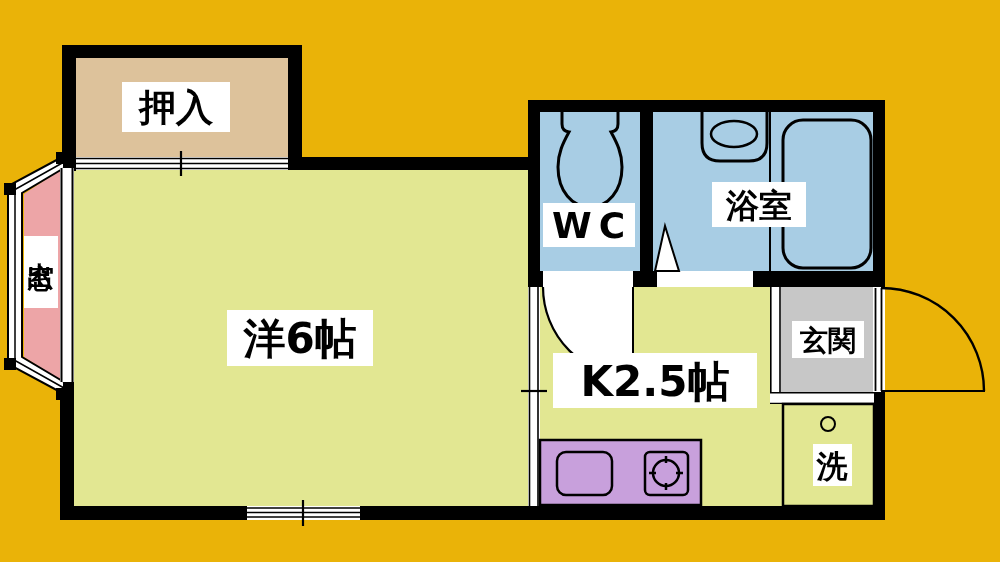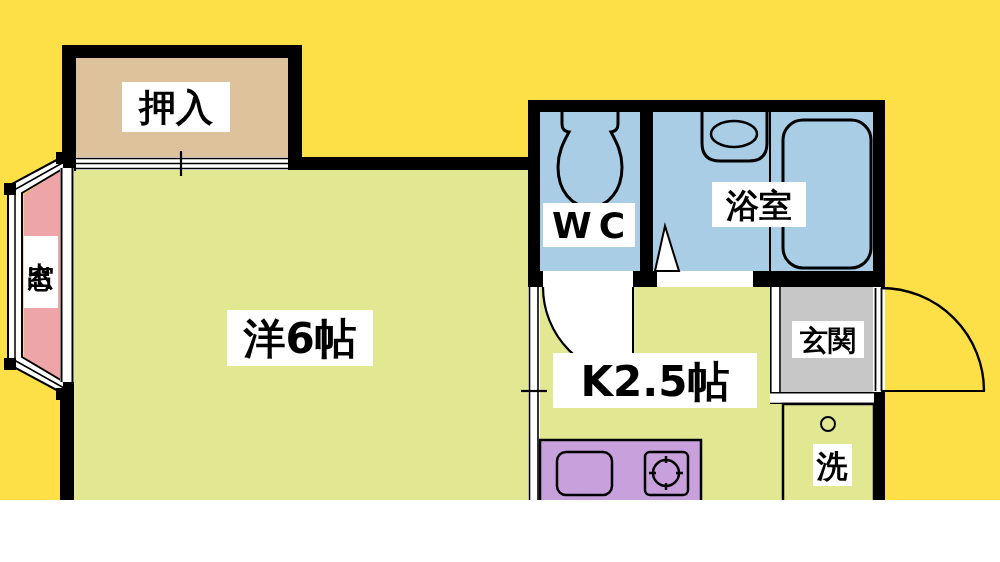--- a/index.html
+++ b/index.html
@@ -1,16 +1,16 @@
 <!DOCTYPE html>
 <html><head>
 <meta charset="utf-8">
 <style>
   html,body{margin:0;padding:0;background:#ffffff;}
-  .stage{width:1000px;height:500px;position:relative;background:#fde047;overflow:hidden;}
+  .stage{width:1000px;height:562px;position:relative;background:#eab308;overflow:hidden;}
   svg{display:block;}
   text{font-family:"DejaVu Sans","Liberation Sans",sans-serif;font-weight:bold;fill:#000;}
   .vtext{writing-mode:vertical-rl;text-orientation:upright;}
 </style>
 </head>
 <body>
 
 <div class="stage">
 <svg width="1000" height="562" viewBox="0 0 1000 562">
 

